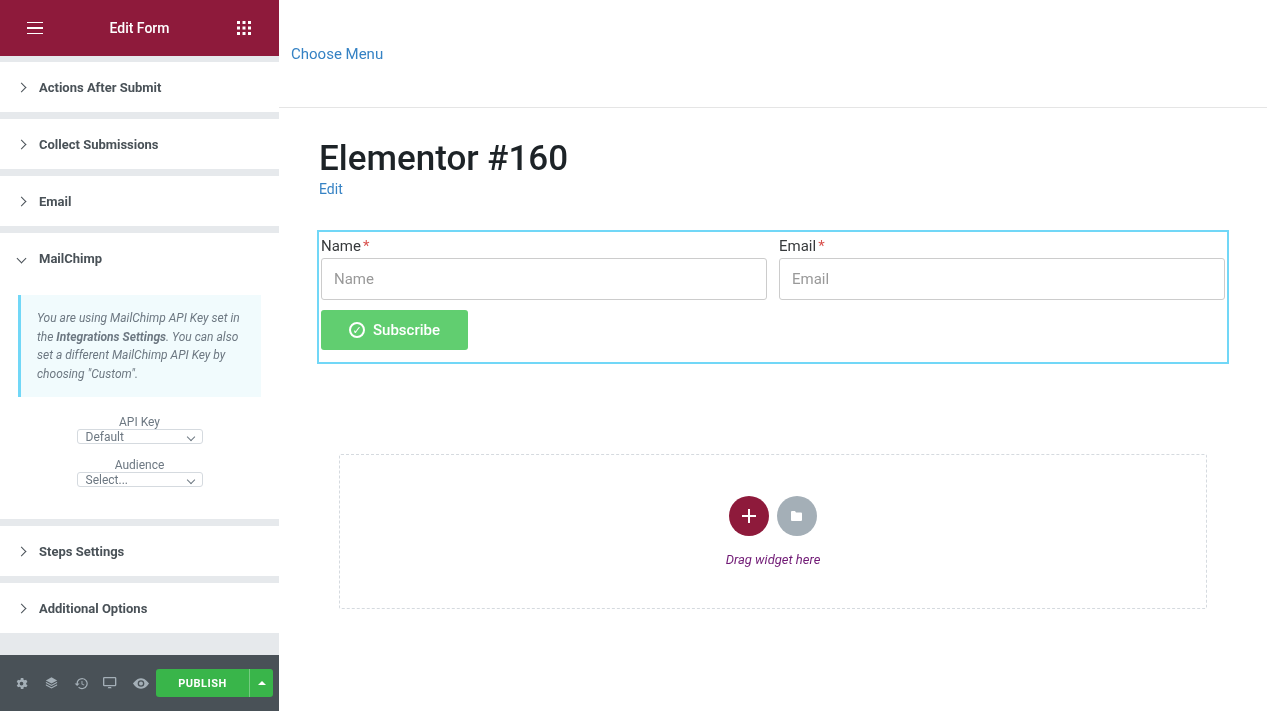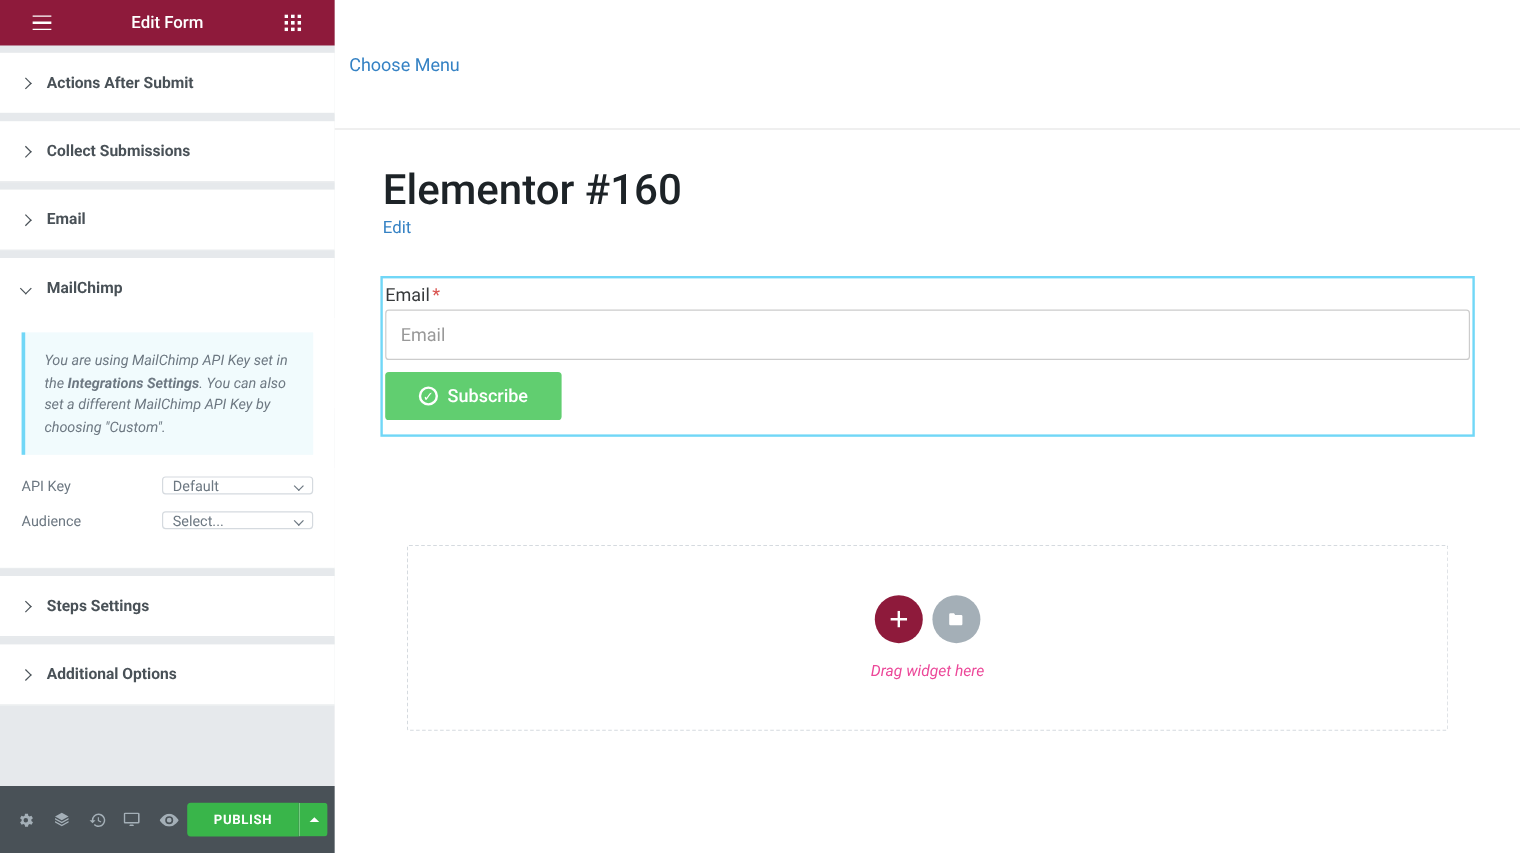--- a/index.html
+++ b/index.html
@@ -1,32 +1,32 @@
 <!DOCTYPE html>
 <html><head>
 <meta charset="utf-8">
 <style>
 * { margin:0; padding:0; box-sizing:border-box; font-family:-apple-system,BlinkMacSystemFont,"Segoe UI",Roboto,sans-serif; }
 html,body { width:1267px; height:711px; overflow:hidden; background:#fff; }
 
 
 .sidebar { position:absolute; left:0; top:0; width:279px; height:711px; background:#e6e9ec; display:flex; flex-direction:column; }
-.sb-header { height:38px; background:#8e1a3b; color:#fff; display:flex; align-items:center; justify-content:space-between; padding:0 26px; }
+.sb-header { height:56px; background:#8e1a3b; color:#fff; display:flex; align-items:center; justify-content:space-between; padding:0 26px; }
 .sb-title { font-size:14px; font-weight:500; flex:1; text-align:center; }
 .hamburger,.apps { width:18px; height:18px; cursor:pointer; display:flex; align-items:center; justify-content:center; }
 .sb-body { flex:1; overflow-y:auto; }
 .acc { background:#fff; border-bottom:1px solid #e6e9ec; }
 .acc-h { height:50px; display:flex; align-items:center; padding:0 18px; font-size:13px; font-weight:700; color:#495157; cursor:pointer; }
 .acc-h .caret { width:7px; height:7px; border-right:1.5px solid #495157; border-bottom:1.5px solid #495157; transform:rotate(-45deg); margin-right:14px; }
 .acc-h.open .caret { transform:rotate(45deg); }
 .gap { height:6px; background:#e6e9ec; }
 .acc-content { background:#fff; padding:12px 18px 18px; }
 .notice { background:#f1fbfd; border-left:3px solid #71d7f7; padding:14px 16px; font-size:12px; font-style:italic; color:#6d7882; line-height:1.55; margin-bottom:18px; }
 .notice b { font-weight:700; }
-.ctrl { display:flex; align-items:center; justify-content:space-between; margin-bottom:14px; }
+.ctrl { display:flex; align-items:center; justify-content:space-between; margin-bottom:14px;flex-direction:column; }
 .ctrl label { font-size:12px; color:#6d7882; }
 .select { width:126px; height:15px; border:1px solid #d5dadf; border-radius:3px; background:#fff; font-size:12px; color:#6d7882; padding:0 8px; display:flex; align-items:center; justify-content:space-between; cursor:pointer; }
 .select .chev { width:6px; height:6px; border-right:1px solid #6d7882; border-bottom:1px solid #6d7882; transform:rotate(45deg); }
 .help { text-align:center; padding:40px 0 20px; font-size:13px; color:#a4afb7; }
 .help span.q { display:inline-block; width:16px; height:16px; border:1px solid #a4afb7; border-radius:50%; font-size:10px; line-height:14px; margin-left:4px; font-style:normal; }
 .sb-footer { height:56px; background:#495157; display:flex; align-items:center; padding:0 6px; }
 .fbtn { width:30px; height:38px; display:flex; align-items:center; justify-content:center; color:#a4afb7; cursor:pointer; font-size:14px; }
 .publish { flex:1; display:flex; margin-left:auto; }
 .pub-btn { flex:1; height:28px; background:#39b54a; color:#fff; border:none; font-size:11px; font-weight:700; letter-spacing:0.5px; border-radius:3px 0 0 3px; cursor:pointer; }
 .pub-caret { width:24px; height:28px; background:#39b54a; border-left:1px solid rgba(255,255,255,0.3); border-radius:0 3px 3px 0; display:flex; align-items:center; justify-content:center; cursor:pointer; }
@@ -51,21 +51,21 @@
 .flabel .req { color:#d9534f; margin-left:2px; }
 .finput { width:100%; height:42px; border:1px solid #ccc; border-radius:3px; padding:0 12px; font-size:15px; color:#373a3c; }
 .finput::placeholder { color:#999; }
 .sub-btn { margin-top:10px; margin-left:2px; height:40px; padding:0 28px; background:#61ce70; border:none; border-radius:3px; color:#fff; font-size:15px; font-weight:500; display:flex; align-items:center; gap:8px; cursor:pointer; }
 .sub-btn .ico { width:16px; height:16px; border:2px solid #fff; border-radius:50%; display:flex; align-items:center; justify-content:center; font-size:11px; line-height:1; }
 .drop { margin:90px 60px 0; height:155px; border:1.5px dashed #d5dadf; border-radius:2px; display:flex; flex-direction:column; align-items:center; justify-content:center; }
 .drop-btns { display:flex; gap:8px; margin-bottom:16px; }
 .circ { width:40px; height:40px; border-radius:50%; display:flex; align-items:center; justify-content:center; color:#fff; cursor:pointer; font-size:18px; }
 .circ.red { background:#8e1a3b; }
 .circ.gray { background:#a4afb7; }
-.drop-txt { font-size:13px; font-style:italic; color:#ec4899; }
+.drop-txt { font-size:13px; font-style:italic; color:#701a75; }
 
 svg { display:block; }
 </style>
 </head>
 <body>
 
 <div class="sidebar">
   <div class="sb-header">
     <div class="hamburger">
       <svg width="16" height="12" viewBox="0 0 16 12">
@@ -194,20 +194,24 @@
   </div>
 
   <div class="page-head">
     <h1 class="page-title">Elementor #160</h1>
     <a class="edit-link">Edit</a>
   </div>
 
   <div class="form-wrap">
     <div class="form-row">
       <div class="field">
+        <label class="flabel"><span>Name</span><span class="req">*</span></label>
+        <input class="finput" placeholder="Name" style="">
+      </div>
+      <div class="field">
         <label class="flabel"><span>Email</span><span class="req">*</span></label>
         <input class="finput" placeholder="Email" style="">
       </div>
     </div>
     <button class="sub-btn">
       <span class="ico">✓</span>
       <span>Subscribe</span>
     </button>
   </div>
 

